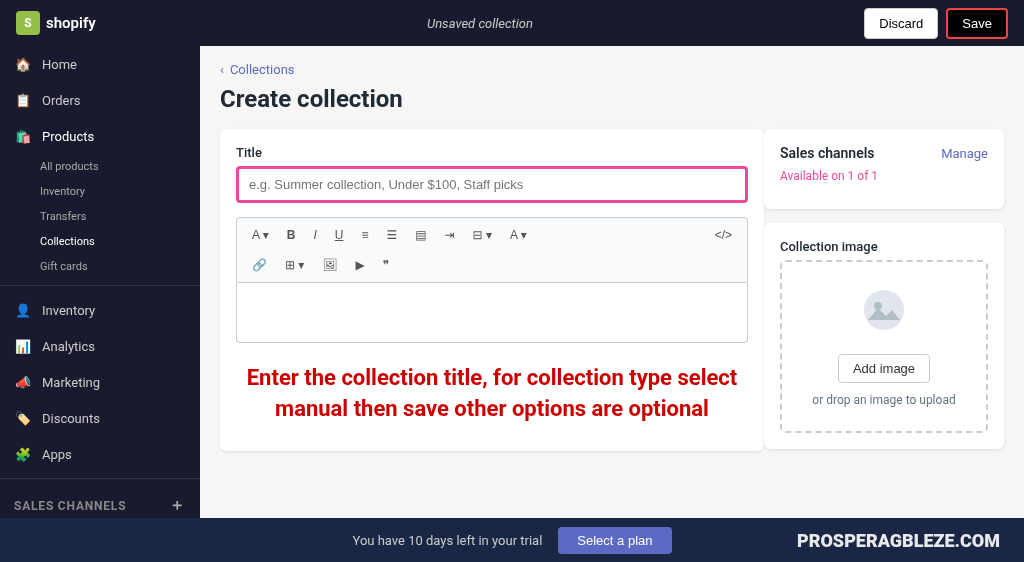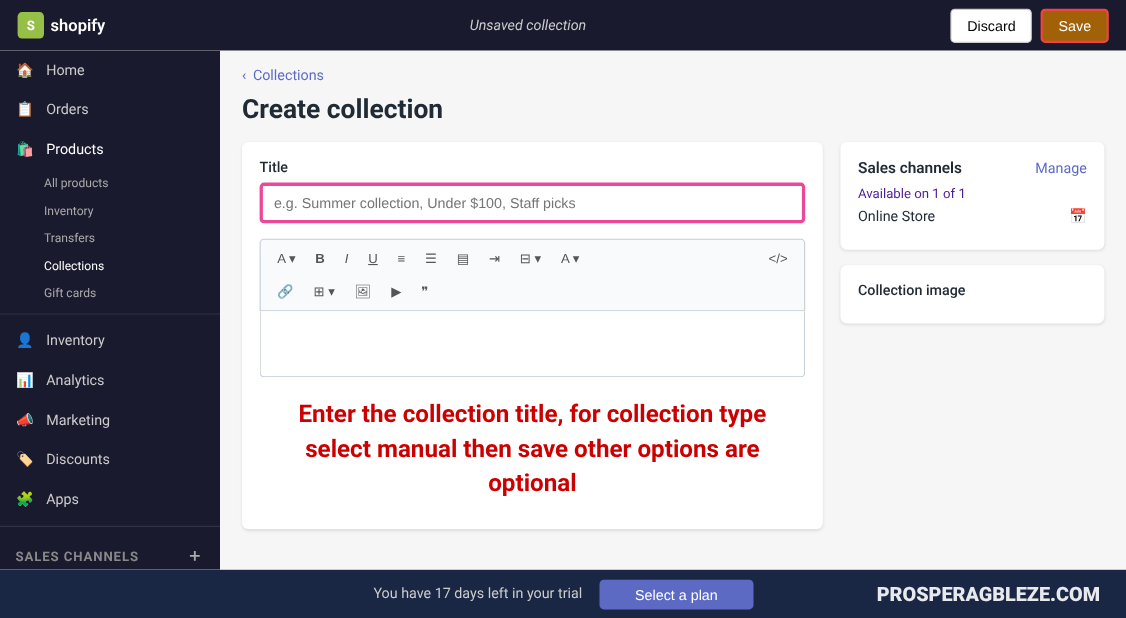--- a/index.html
+++ b/index.html
@@ -6,76 +6,76 @@
     body { font-family: -apple-system, BlinkMacSystemFont, 'Segoe UI', Roboto, sans-serif; font-size: 13px; color: #333; background: #f6f6f7; display: flex; flex-direction: column; height: 562px; overflow: hidden; }
 
     
     .top-bar { background: #1a1a2e; height: 46px; display: flex; align-items: center; padding: 0 16px; justify-content: space-between; flex-shrink: 0; }
     .top-bar-left { display: flex; align-items: center; gap: 8px; }
     .shopify-logo { display: flex; align-items: center; gap: 6px; color: #fff; font-weight: 600; font-size: 15px; }
     .shopify-logo .logo-icon { width: 24px; height: 24px; background: #95bf47; border-radius: 4px; display: flex; align-items: center; justify-content: center; color: white; font-size: 12px; font-weight: bold; }
     .top-bar-center { color: #ccc; font-size: 13px; font-style: italic; }
     .top-bar-right { display: flex; gap: 8px; }
     .btn-discard { background: white; border: 1px solid #ccc; border-radius: 4px; padding: 6px 14px; cursor: pointer; font-size: 13px; }
-    .btn-save { background: #a16207; border: 2px solid #e44; border-radius: 4px; padding: 6px 14px; cursor: pointer; font-size: 13px; color: white; font-weight: 500; }
+    .btn-save { background: #000000; border: 2px solid #e44; border-radius: 4px; padding: 6px 14px; cursor: pointer; font-size: 13px; color: white; font-weight: 500; }
 
     
     .main-layout { display: flex; flex: 1; overflow: hidden; }
 
     
     .sidebar { width: 200px; background: #1a1a2e; color: #ccc; flex-shrink: 0; overflow-y: auto; display: flex; flex-direction: column; }
     .sidebar-item { display: flex; align-items: center; gap: 10px; padding: 9px 14px; cursor: pointer; font-size: 13px; color: #ccc; }
     .sidebar-item.active { color: #fff; }
     .sidebar-item .icon { width: 18px; height: 18px; display: flex; align-items: center; justify-content: center; flex-shrink: 0; }
     .sidebar-sub { padding: 6px 14px 6px 40px; font-size: 11px; color: #aaa; cursor: pointer; }
     .sidebar-sub.active { color: #fff; }
     .sidebar-divider { border-top: 1px solid rgba(255,255,255,0.1); margin: 6px 0; }
     .sidebar-group-label { padding: 10px 14px 2px; font-size: 12px; color: #888; font-weight: 700; letter-spacing: 0.8px; text-transform: uppercase; display: flex; justify-content: space-between; align-items: center; }
     .add-icon { color: #aaa; font-size: 16px; }
 
     
     .content { flex: 1; overflow-y: auto; padding: 16px 20px; background: #f6f6f7; }
     .breadcrumb { display: flex; align-items: center; gap: 6px; color: #5c6ac4; font-size: 13px; margin-bottom: 8px; cursor: pointer; }
     .page-title { font-size: 24px; font-weight: 700; color: #212b36; margin-bottom: 16px; }
 
-    .form-row { display: flex; gap: 16px; align-items: flex-start; }
+    .form-row { display: flex; align-items: flex-start; }
     .form-main { flex: 1; display: flex; flex-direction: column; gap: 14px; }
     .form-side { width: 240px; flex-shrink: 0; display: flex; flex-direction: column; gap: 14px; }
 
     .card { background: white; border-radius: 6px; box-shadow: 0 1px 3px rgba(0,0,0,0.1); padding: 16px; }
     .field-label { font-size: 13px; font-weight: 500; color: #212b36; margin-bottom: 6px; }
     .text-input { width: 100%; border: 3px solid #ec4899; border-radius: 4px; padding: 8px 10px; font-size: 13px; color: #333; outline: none; }
 
     .desc-label { font-size: 13px; color: #637381; margin-bottom: 6px; }
     .editor-toolbar { border: 1px solid #c4cdd5; border-radius: 4px 4px 0 0; padding: 6px 8px; display: flex; flex-wrap: wrap; gap: 4px; align-items: center; background: #f9fafb; }
     .toolbar-btn { background: none; border: 1px solid transparent; border-radius: 3px; padding: 3px 6px; cursor: pointer; font-size: 12px; color: #555; display: flex; align-items: center; }
     .editor-body { border: 1px solid #c4cdd5; border-top: none; border-radius: 0 0 4px 4px; min-height: 60px; padding: 8px; background: white; }
 
     
     .overlay-text { color: #cc0000; font-size: 22px; font-weight: 700; text-align: center; line-height: 1.4; padding: 20px 10px 10px; }
 
     
     .sales-card-header { display: flex; justify-content: space-between; align-items: center; margin-bottom: 8px; }
     .sales-title { font-size: 14px; font-weight: 600; color: #212b36; }
     .manage-link { color: #5c6ac4; font-size: 13px; cursor: pointer; }
-    .available-text { font-size: 12px; color: #4c1d95; }
+    .available-text { font-size: 12px; color: #ec4899; margin-bottom: 10px; }
     .channel-row { display: flex; align-items: center; justify-content: space-between; padding: 6px 0; }
     .channel-name { font-size: 13px; color: #212b36; }
     .channel-icon { color: #637381; }
 
     
     .image-drop-area { border: 2px dashed #c4cdd5; border-radius: 6px; padding: 24px 16px; display: flex; flex-direction: column; align-items: center; justify-content: center; min-height: 120px; gap: 10px; }
     .image-placeholder-icon { color: #c4cdd5; font-size: 40px; }
     .add-image-btn { background: white; border: 1px solid #c4cdd5; border-radius: 4px; padding: 6px 14px; cursor: pointer; font-size: 13px; color: #333; }
     .drop-text { font-size: 12px; color: #637381; }
 
     
     .bottom-bar { background: #1a2744; height: 44px; display: flex; align-items: center; justify-content: center; gap: 16px; flex-shrink: 0; position: relative; }
     .trial-text { color: #ccc; font-size: 13px; }
-    .select-plan-btn { background: #5c6ac4; color: white; border: none; border-radius: 4px; padding: 6px 32px; cursor: pointer; font-size: 13px; }
+    .select-plan-btn { background: #5c6ac4; color: white; border: none; border-radius: 4px; padding: 6px 19px; cursor: pointer; font-size: 13px; }
     .watermark { position: absolute; right: 24px; color: white; font-size: 18px; font-weight: 900; opacity: 0.9; }
     @keyframes blink { 50% { opacity: 0; } }
   </style>
 </head>
 <body>
 
 <div class="top-bar">
   <div class="top-bar-left">
     <div class="shopify-logo">
       <div class="logo-icon">S</div>
@@ -189,31 +189,38 @@
 
       </div>
 
       <div class="form-side">
         <div class="card">
           <div class="sales-card-header">
             <div class="sales-title">Sales channels</div>
             <div class="manage-link">Manage</div>
           </div>
           <div class="available-text">Available on 1 of 1</div>
-          <div class="channel-row">
-            <span class="channel-name">Online Store</span>
-            <span class="channel-icon">📅</span>
+        </div>
+
+        <div class="card">
+          <div class="field-label">Collection image</div>
+          <div class="image-drop-area">
+            <div class="image-placeholder-icon">
+              <svg width="48" height="48" viewBox="0 0 48 48" fill="none">
+                <circle cx="24" cy="24" r="20" fill="#e0e5ee"></circle>
+                <circle cx="18" cy="20" r="4" fill="#b0bec5"></circle>
+                <path d="M8 34 L18 22 L26 30 L32 24 L40 34 Z" fill="#b0bec5"></path>
+              </svg>
+            </div>
+            <button class="add-image-btn">Add image</button>
+            <div class="drop-text">or drop an image to upload</div>
           </div>
         </div>
-
-        <div class="card">
-          <div class="field-label">Collection image</div>
-        </div>
       </div>
     </div>
   </div>
 </div>
 
 <div class="bottom-bar">
-  <span class="trial-text">You have 17 days left in your trial</span>
+  <span class="trial-text">You have 10 days left in your trial</span>
   <button class="select-plan-btn">Select a plan</button>
   <span class="watermark">PROSPERAGBLEZE.COM</span>
 </div>
 
 </body></html>

